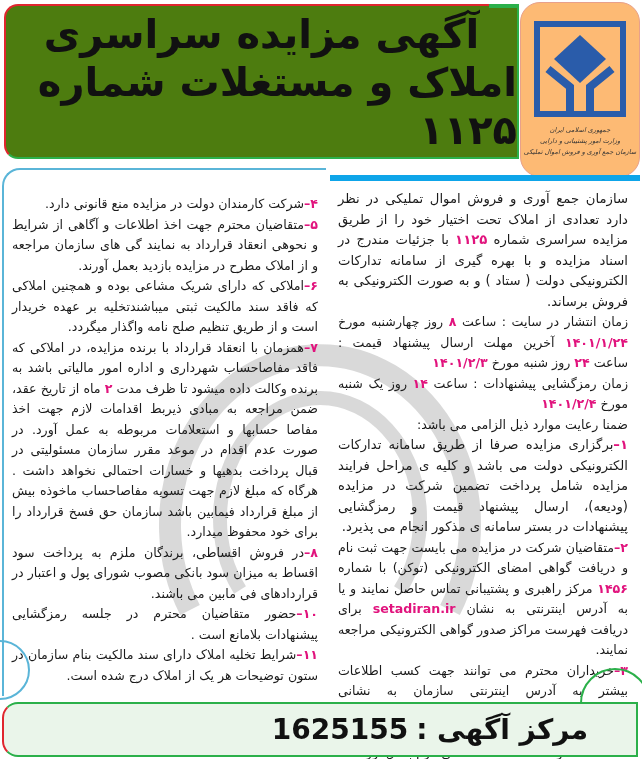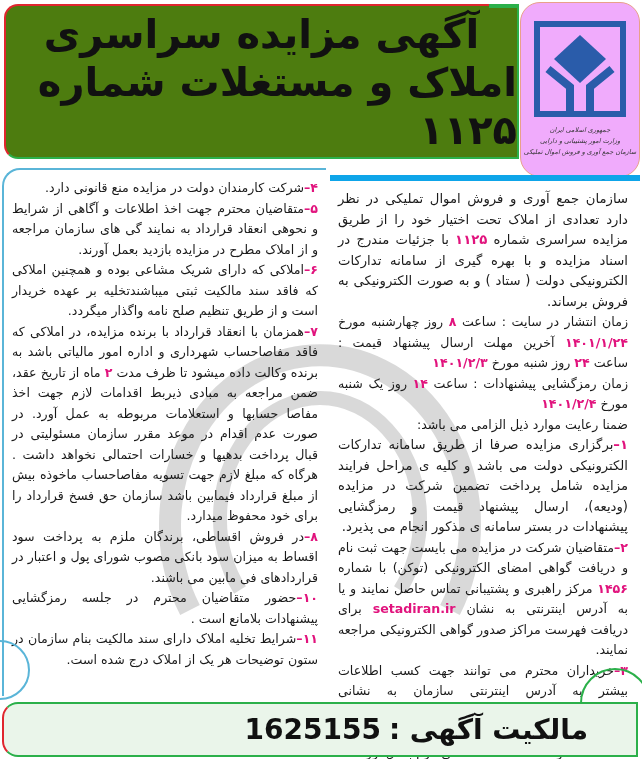--- a/index.html
+++ b/index.html
@@ -21,35 +21,35 @@
     background: #2bb04a;
   }
   .title-line {
     font-family: "DejaVu Sans", sans-serif; font-weight: bold; color: #111;
     font-size: 40px; line-height: 48px; letter-spacing: 0;
   }
 
   
   .logo-panel {
     position: absolute; left: 520px; top: 2px; width: 120px; height: 175px;
-    background: #f0abfc; border: 1.5px solid #e8a08a; border-radius: 20px;
+    background: #fdba74; border: 1.5px solid #e8a08a; border-radius: 20px;
     display: flex; flex-direction: column; align-items: center;
   }
   .logo-svg { margin-top: 18px; }
   .logo-caption { margin-top: 8px; text-align: center; font-family: "DejaVu Serif", serif; font-size: 6.5px; line-height: 11px; color: #333; font-style: italic; }
 
   
   .col-right {
     position: absolute; left: 330px; top: 175px; width: 310px; height: 520px;
     border-top: 6px solid #0ea5e9; border-top-left-radius: 0; padding: 8px 12px 0 8px;
   }
   .col-left {
     position: absolute; left: 2px; top: 168px; width: 324px; height: 528px;
     border-left: 2px solid #5ab5d8; border-top: 2px solid #5ab5d8;
-    border-top-left-radius: 18px; padding: 8px 8px 0 8px;
+    border-top-left-radius: 18px; padding: 24px 8px 0 8px;
   }
   .text {
     font-family: "DejaVu Sans", sans-serif; font-size: 12.6px; line-height: 20.5px; color: #1a1a1a;
     text-align: justify; text-align-last: right;
   }
   .text p { margin: 0; }
   .num { color: #e1137d; font-weight: bold; }
   .intro { font-size: 13.2px; }
 
   
@@ -174,16 +174,16 @@
       <p>
         <span class="num">۱۱–</span><span>شرایط تخلیه املاک دارای سند مالکیت بنام سازمان در ستون توضیحات هر یک از املاک درج شده است.</span>
       </p>
     </div>
   </div>
 
   <div class="circle-deco"></div>
   <div class="circle-deco-left"></div>
 
   <div class="footer">
-    <span class="footer-label">مالکیت آگهی :</span>
+    <span class="footer-label">مرکز آگهی :</span>
     <span class="footer-id">1625155</span>
   </div>
 </div>
 
 </body></html>

